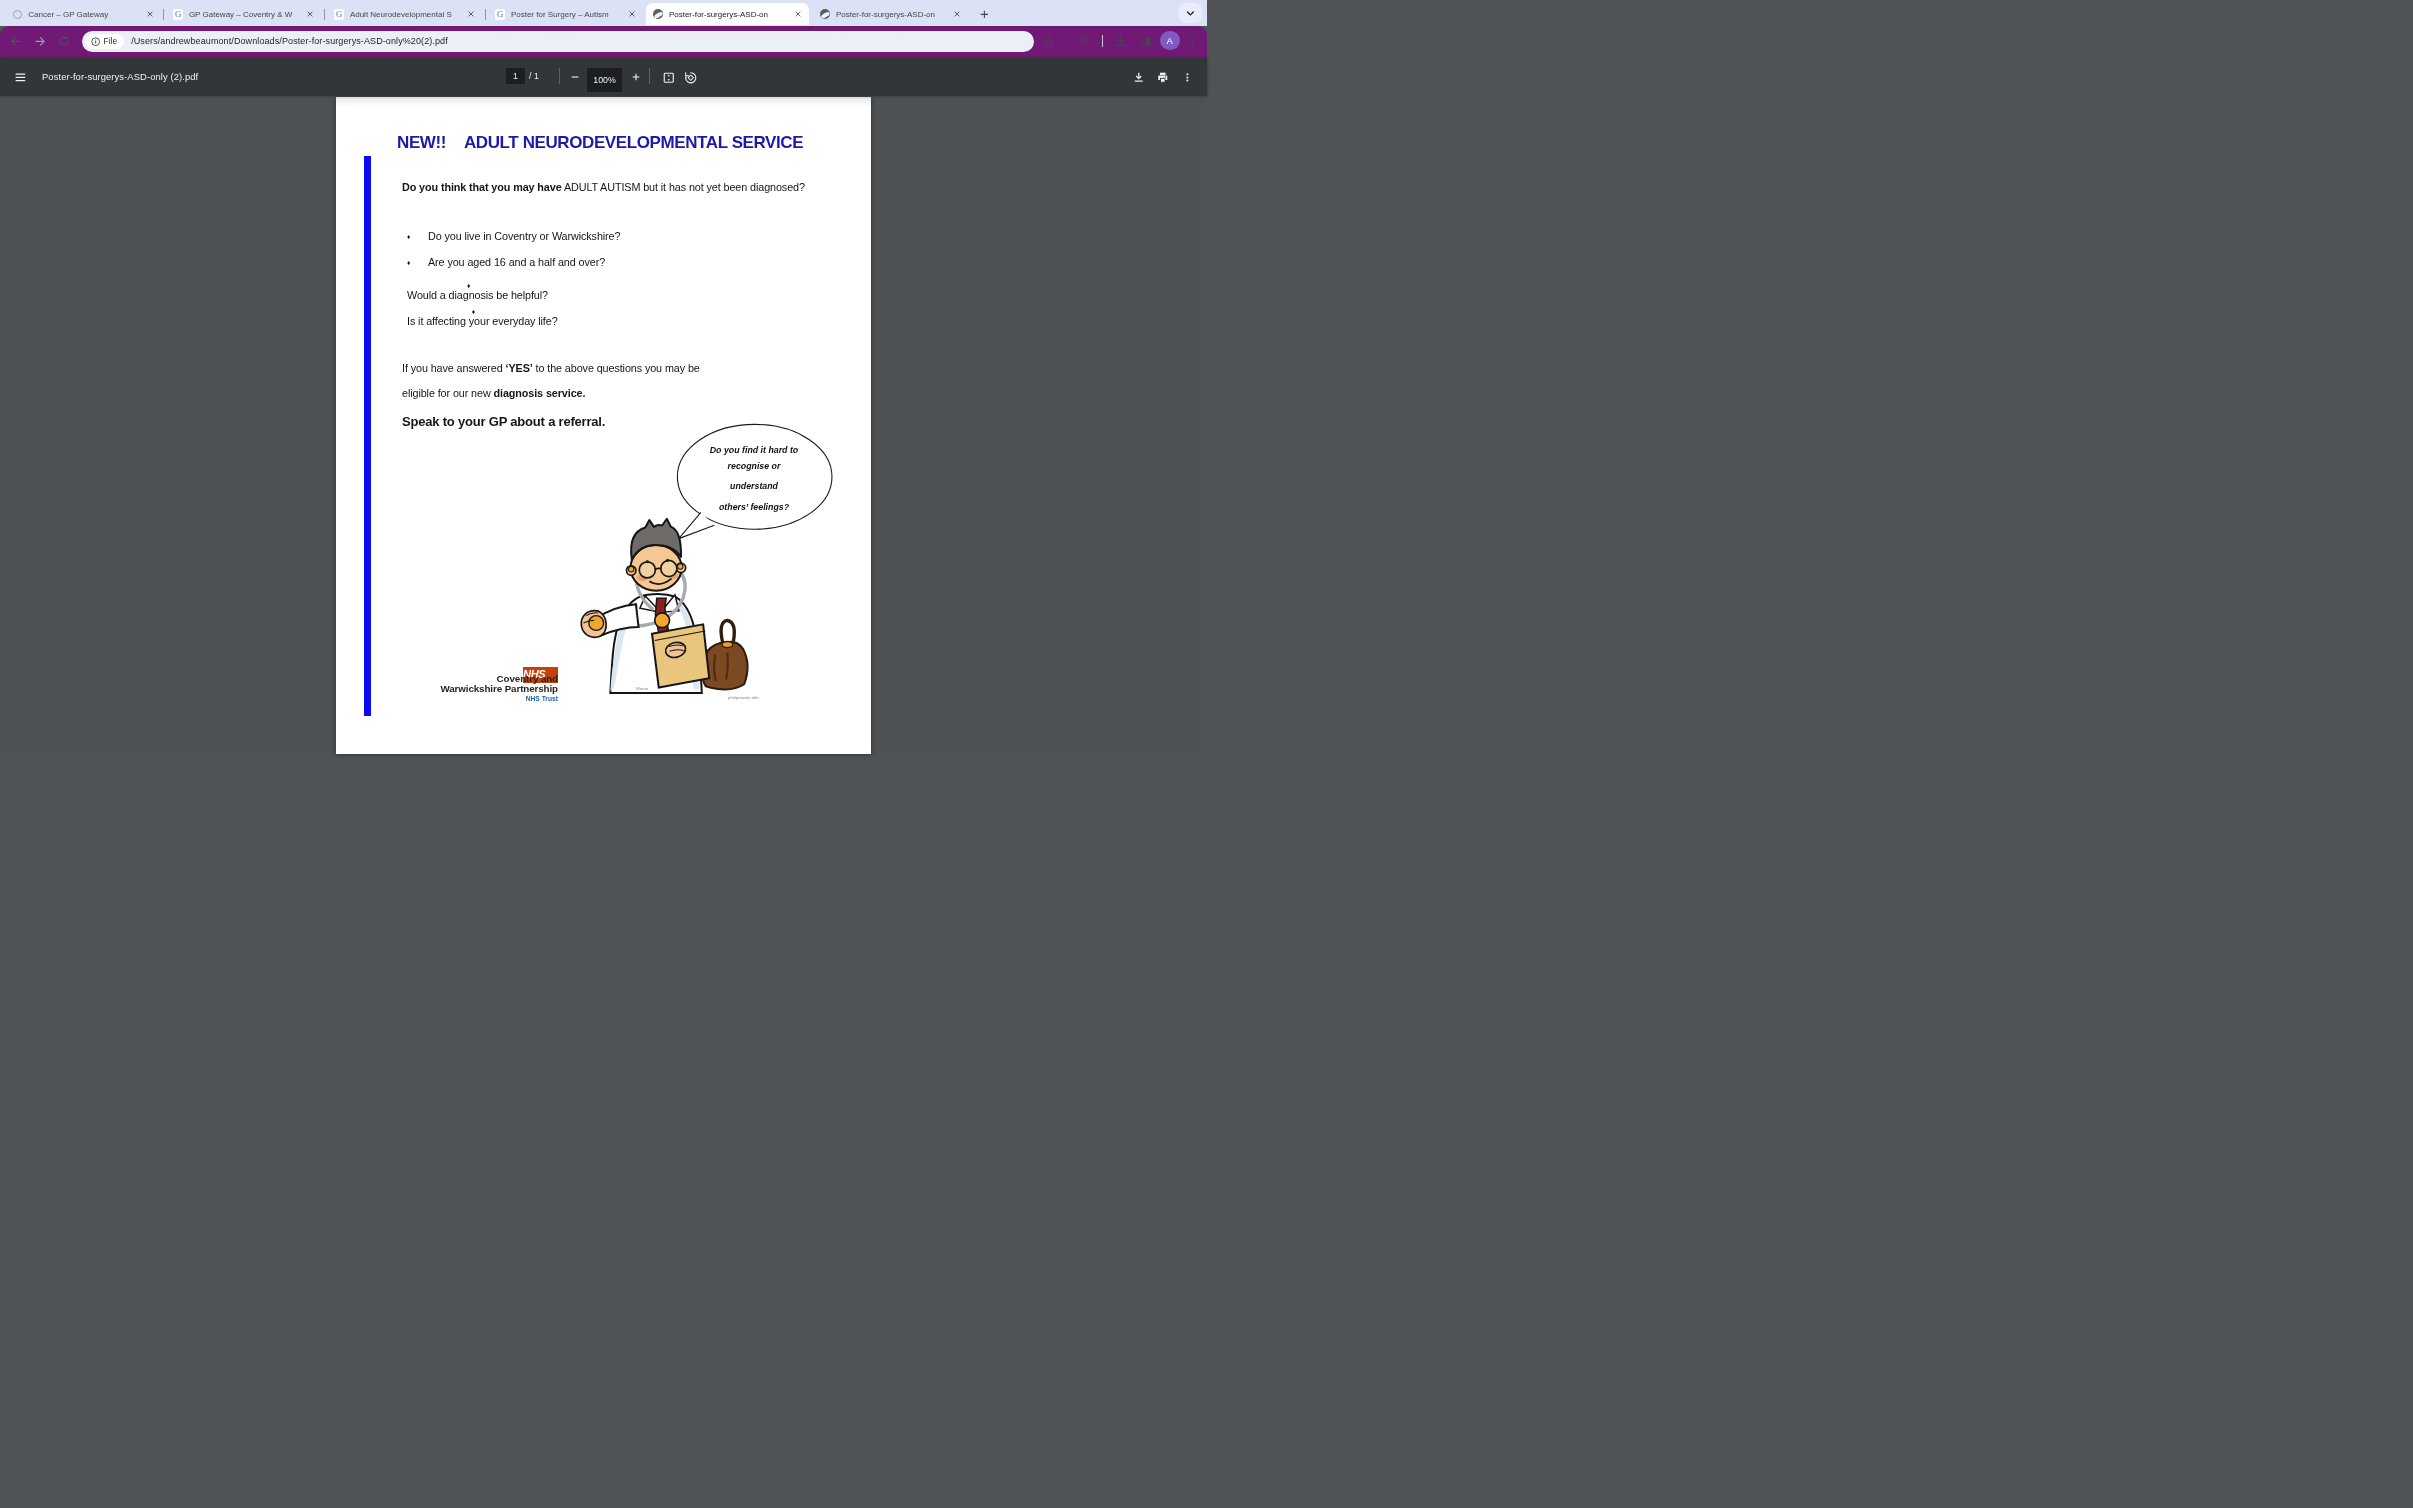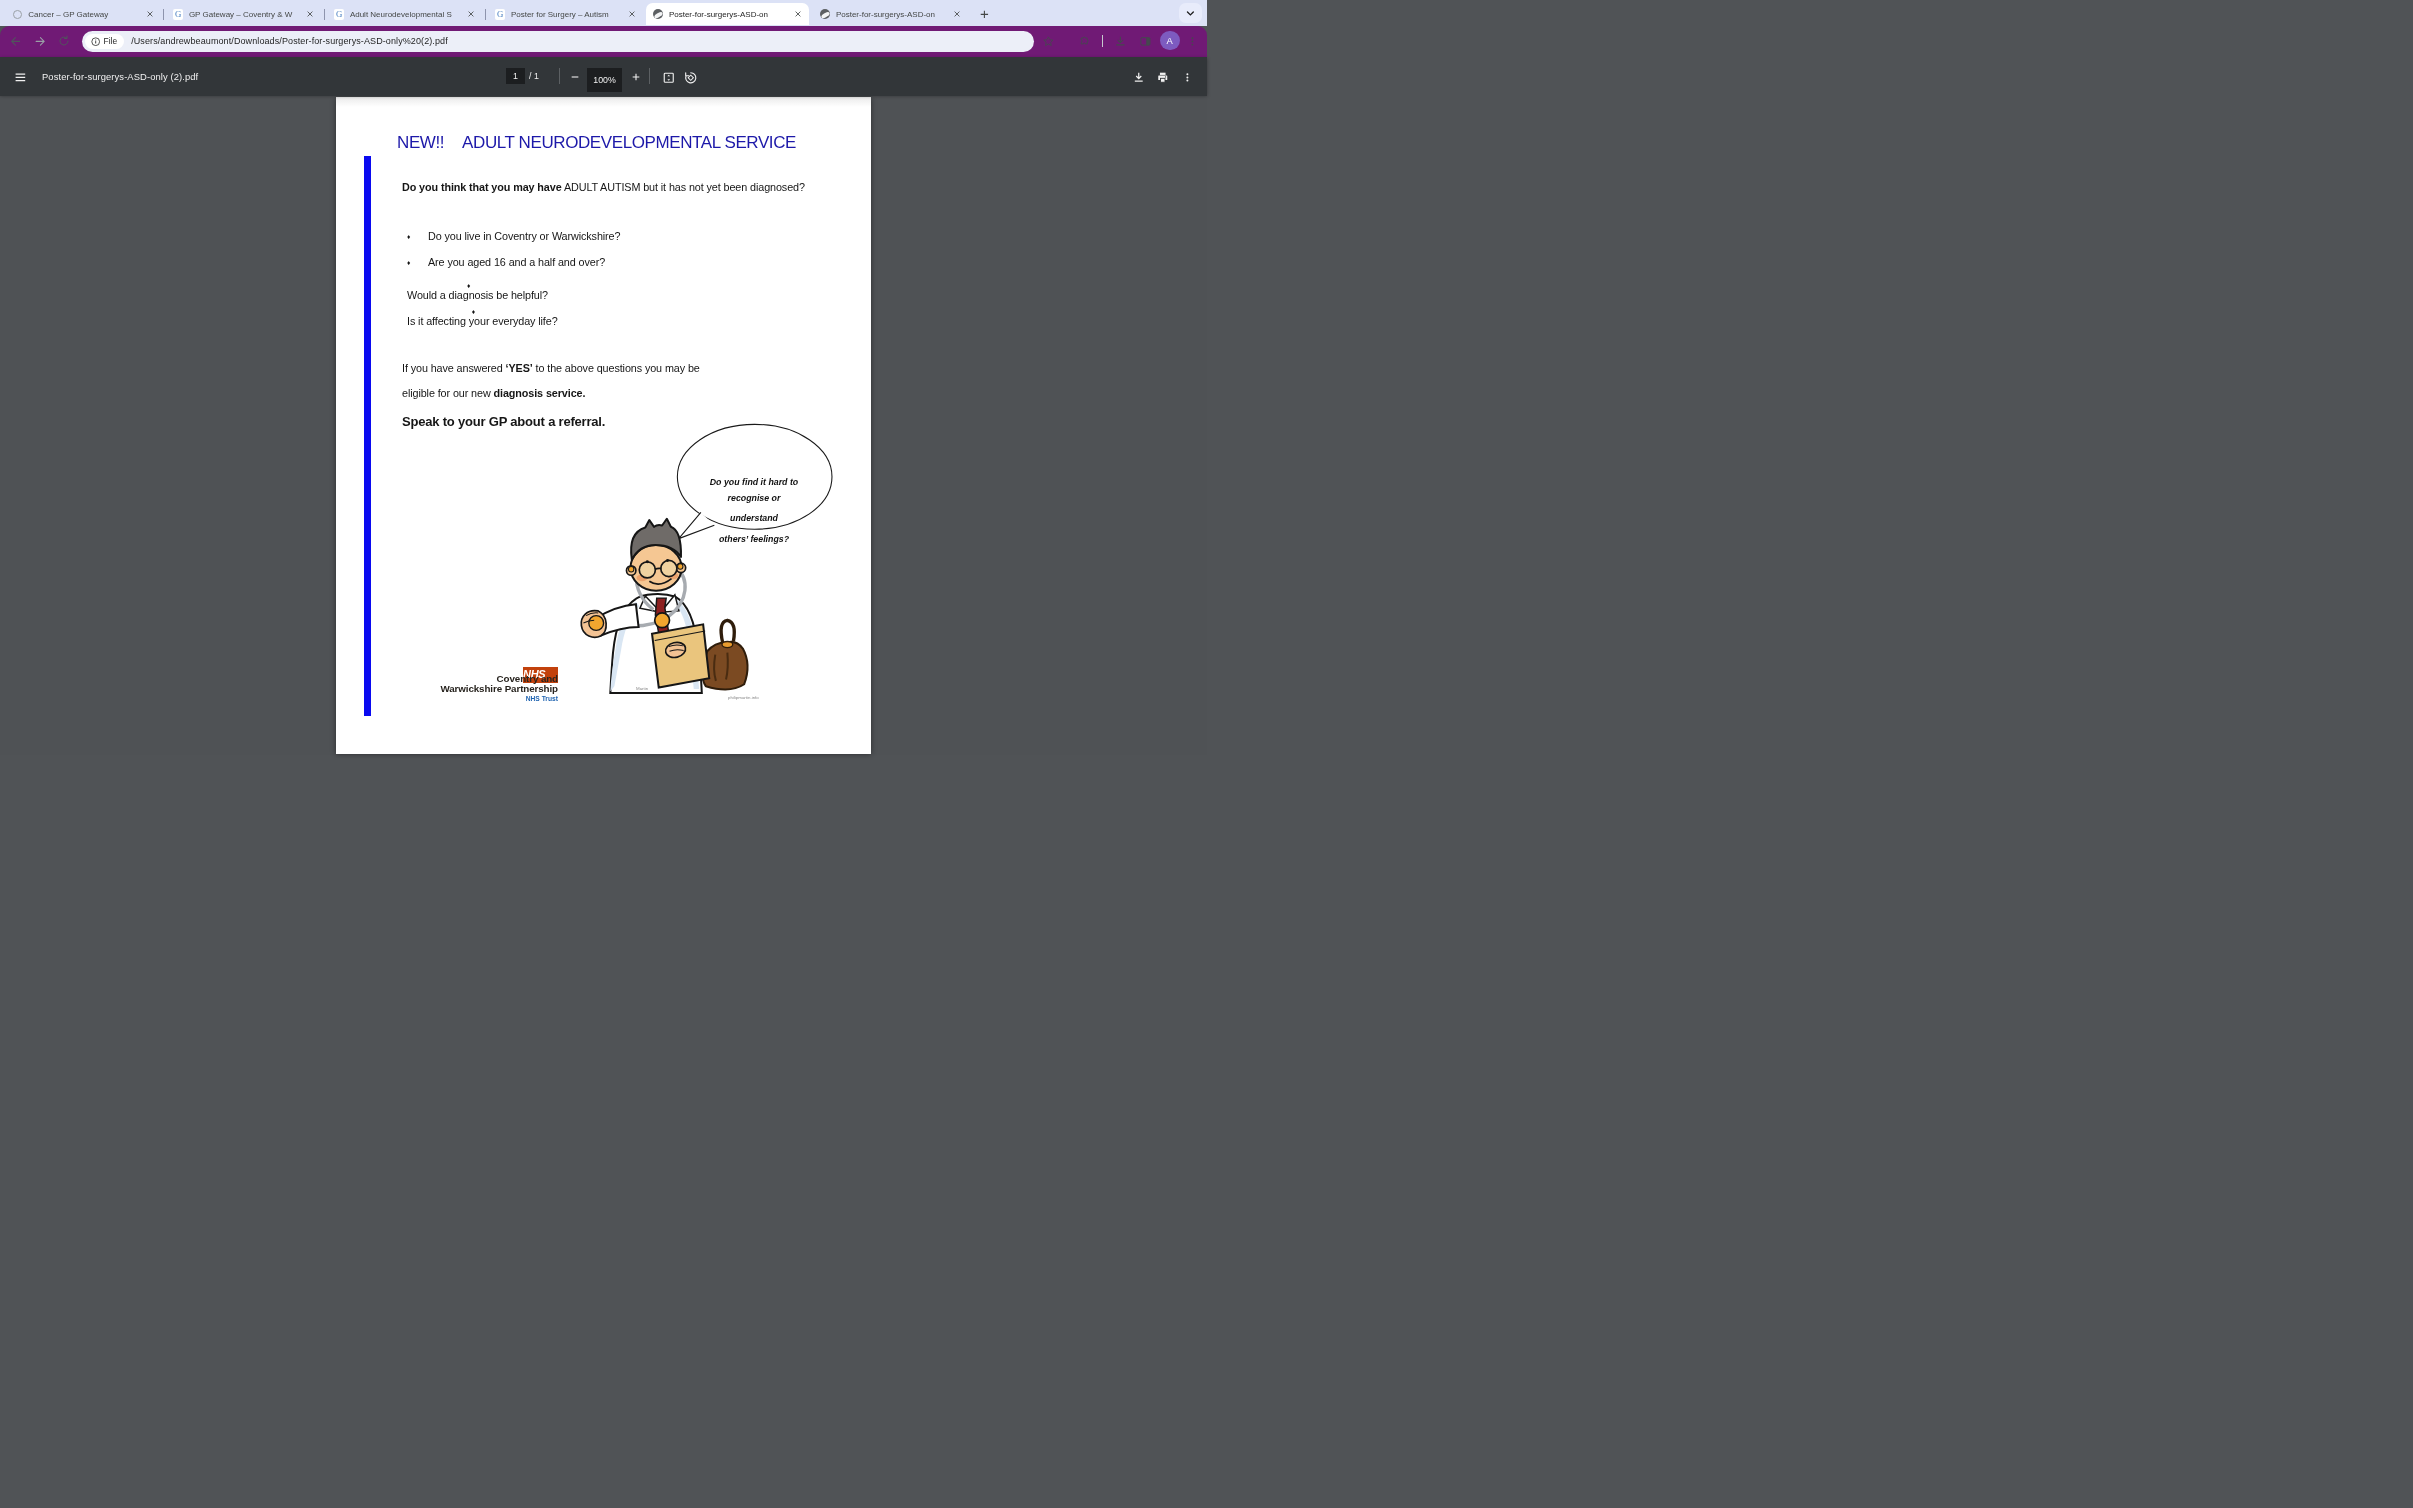--- a/index.html
+++ b/index.html
@@ -39,34 +39,34 @@
   .pagebox { position:absolute; left:506px; top:11.4px; width:19px; height:16px; background:#1c1e20; color:#f1f1f1; font-size:8.8px; display:flex; align-items:center; justify-content:center; }
   .pagetotal { position:absolute; left:529px; top:14px; color:#f1f1f1; font-size:8.8px; }
   .zoombox { position:absolute; left:587px; top:11.4px; width:35px; height:24px; background:#1c1e20; color:#f1f1f1; font-size:8.8px; display:flex; align-items:center; justify-content:center; }
   .vdiv { position:absolute; top:11.4px; width:0.7px; height:16px; background:#5c6063; }
 
   
   .viewer { position:absolute; left:0; top:96px; width:1207px; height:659px; background:#4f5255; }
   .page { position:absolute; left:336px; top:1.3px; width:535px; height:657px; background:#ffffff; box-shadow:0 0.7px 5.4px rgba(0,0,0,.45); overflow:hidden; }
   .page:before { content:""; position:absolute; left:0; top:0; width:100%; height:9.4px; background:linear-gradient(#d9d9d9, #ffffff); opacity:.55; }
 
-  .doc-title { position:absolute; left:61px; top:36px; display:flex; gap:18px; color:#1d19a9; font-size:17px; font-weight:400; letter-spacing:-0.4px; white-space:nowrap; }
+  .doc-title { position:absolute; left:61px; top:36px; display:flex; gap:18px; color:#1d19a9; font-size:17px; font-weight:700; letter-spacing:-0.4px; white-space:nowrap; }
   .blue-bar { position:absolute; left:28px; top:59px; width:7.4px; height:560px; background:#0a0af0; }
 
   .doc-text { color:#161616; font-size:10.8px; letter-spacing:-0.1px; white-space:nowrap; position:absolute; }
   .intro { left:66px; top:84px; }
   .b-row { position:absolute; left:71px; display:flex; align-items:center; height:13.5px; }
   .b-marker { font-size:6.7px; color:#161616; width:21px; }
   .answered { left:66px; top:265px; }
   .eligible { left:66px; top:290px; }
   .speak { left:66px; top:317px; font-size:13px; font-weight:bold; letter-spacing:-0.2px; }
 
   .bubble { position:absolute; }
   .bubble svg { position:absolute; left:0; top:0; overflow:visible; }
-  .bubble .bline { position:absolute; width:100%; text-align:center; font-size:8.8px; font-weight:bold; font-style:italic; color:#111; white-space:nowrap;margin-top:32px; }
+  .bubble .bline { position:absolute; width:100%; text-align:center; font-size:8.8px; font-weight:bold; font-style:italic; color:#111; white-space:nowrap; }
 
   .doctor { position:absolute; left:238px; top:413px; width:187px; height:187px; }
   .credit { position:absolute; font-size:4.4px; color:#8a8a8a; }
 
   .nhs-block { position:absolute; left:94px; top:558px; width:128px; text-align:right; }
   .nhs-box { position:absolute; right:0; top:12px; width:35px; height:15.5px; background:#c2410c; color:#fff; font-style:italic; font-weight:bold; font-size:11px; text-align:left; line-height:15px; letter-spacing:-0.3px; }
   .nhs-l1 { position:absolute; right:0; top:17.5px; font-size:9.8px; font-weight:bold; color:#28241f; white-space:nowrap; letter-spacing:-0.1px; }
   .nhs-l2 { position:absolute; right:0; top:28px; font-size:9.8px; font-weight:bold; color:#28241f; white-space:nowrap; letter-spacing:-0.1px; }
   .nhs-l3 { position:absolute; right:0; top:40px; font-size:6.7px; font-weight:bold; color:#1f63b0; white-space:nowrap; }
 

